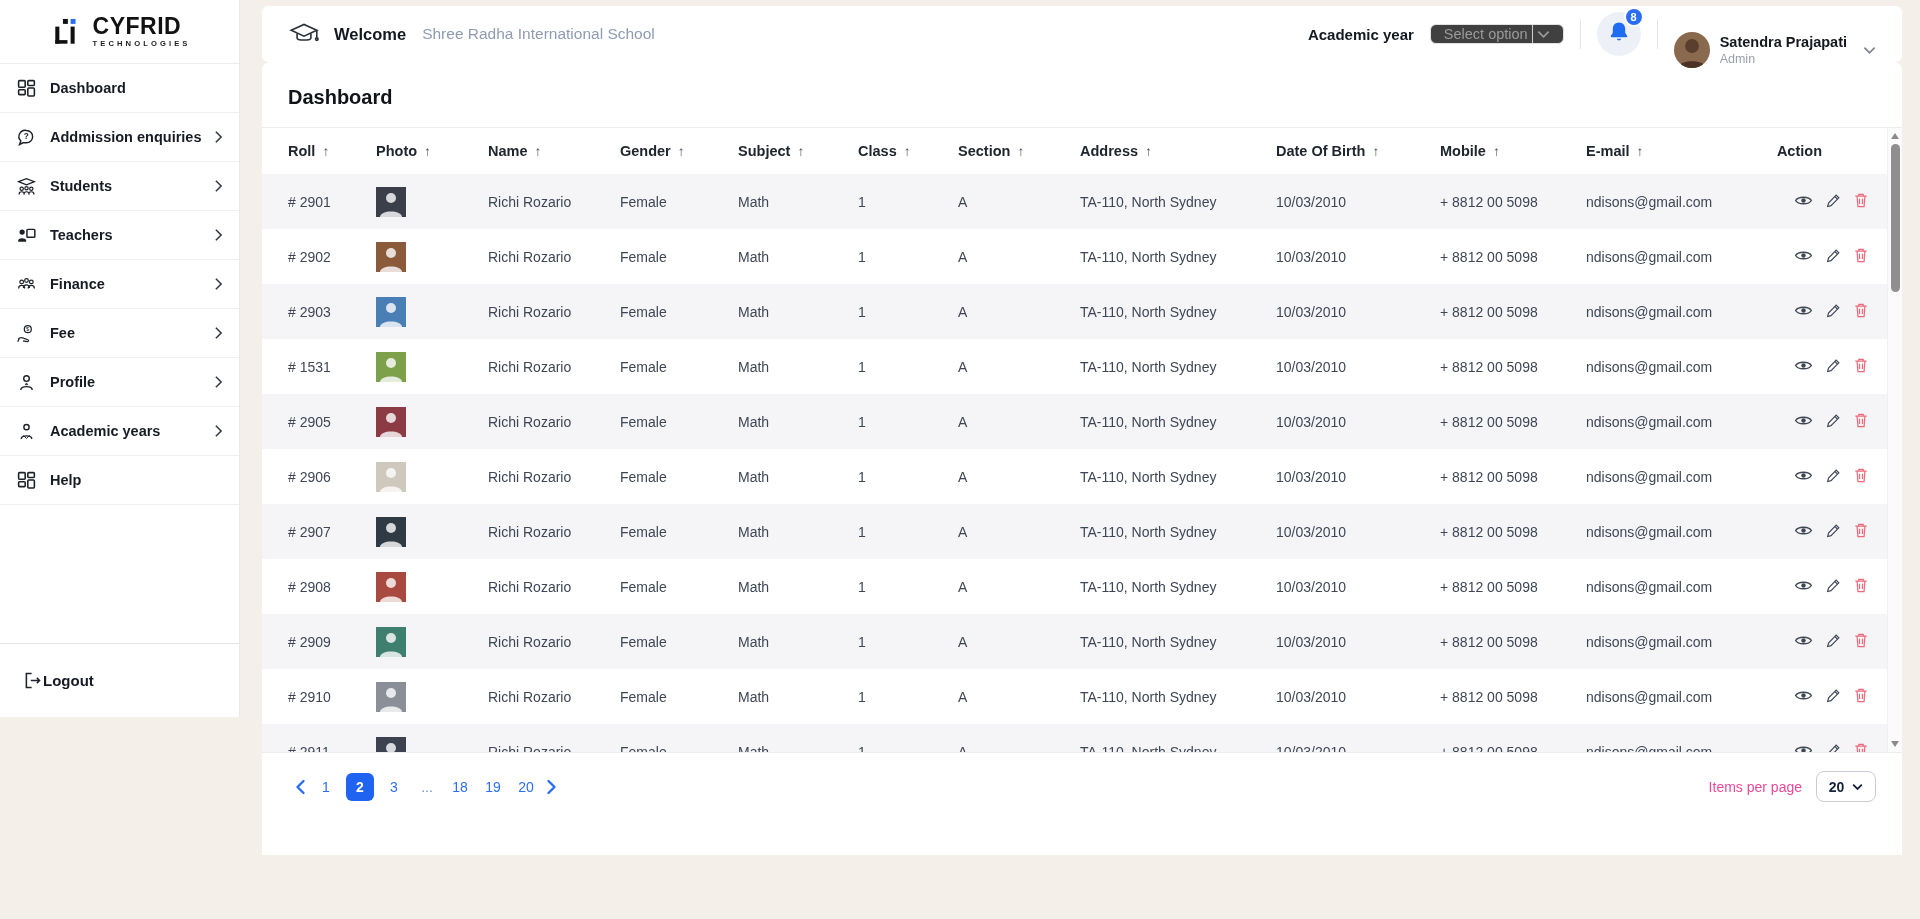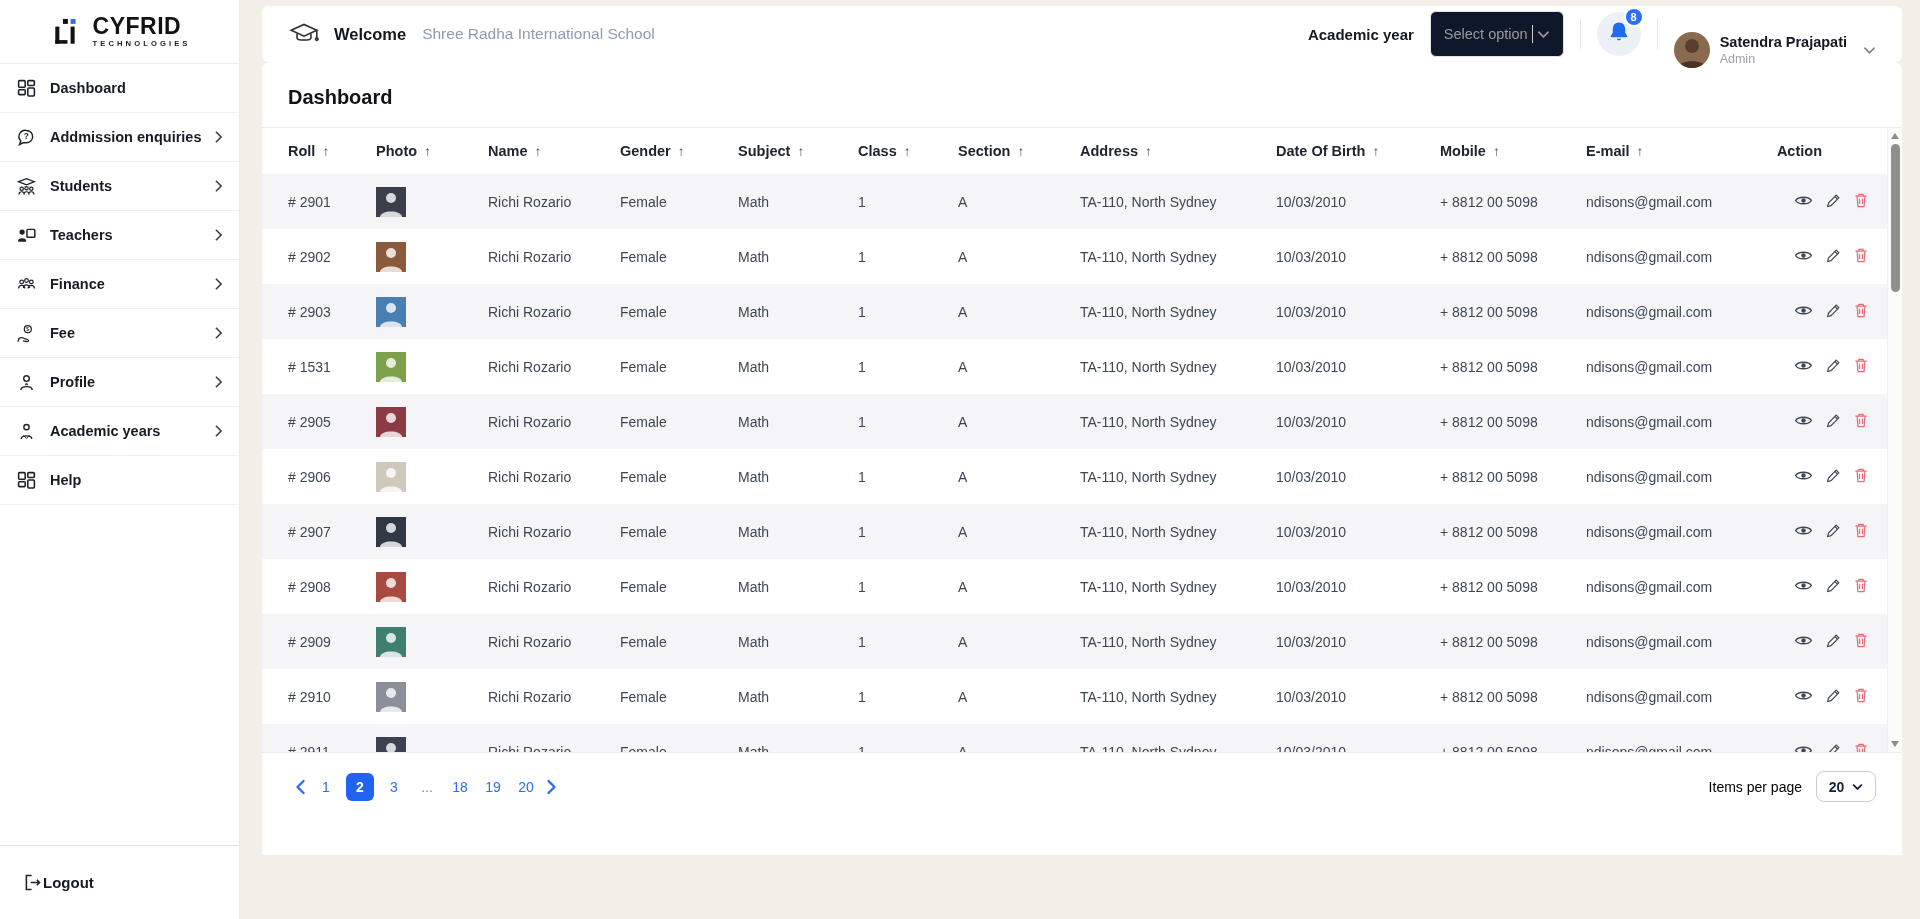--- a/index.html
+++ b/index.html
@@ -3,21 +3,21 @@
 <meta charset="utf-8">
 <style>
   * { box-sizing: border-box; margin: 0; padding: 0; }
   html,body { width:1920px; height:919px; overflow:hidden; }
   body {
     background: var(--page-bg, #f4efe8);
     font-family: "Liberation Sans", "DejaVu Sans", sans-serif;
     color:#1c212b;
   }
   
-  .sidebar { position:fixed; left:0; top:0; width:240px; height:919px; background:#fff;
+  .sidebar { position:fixed; left:0; top:0; width:240px; height:717px; background:#fff;
     border-right:1px solid #e9e9e9; display:flex; flex-direction:column; z-index:5; }
   .logo-wrap { height:64px; display:flex; align-items:center; justify-content:center; gap:8px;
     border-bottom:1px solid #ececec; flex:0 0 auto; }
   .logo-icon svg { width:36px; height:34px; display:block; }
   .logo-text { line-height:1; }
   .logo-brand { font-size:23px; font-weight:800; color:#121212; letter-spacing:.5px; }
   .logo-sub { display:block; font-size:7.6px; letter-spacing:3.1px; color:#1d1d1d; font-weight:600; margin-top:2px; }
   .menu { flex:0 0 auto; }
   .side-item { height:49px; display:flex; align-items:center; gap:13px; padding:0 16px;
     border-bottom:1px solid #f0f0f0; cursor:pointer; background:#fff; }
@@ -36,22 +36,22 @@
   .main { margin-left:240px; height:919px; }
   .topbar { margin:6px 18px 0 22px; height:56px; background:#fff; border-radius:6px;
     display:flex; align-items:center; padding:0 26px; }
   .welcome { display:flex; align-items:center; gap:14px; }
   .grad-icon { color:#2a2f38; display:flex; }
   .grad-icon svg { width:32px; height:28px; }
   .welcome-label { font-size:16.5px; font-weight:700; color:#14181f; }
   .school-name { font-size:15.5px; color: var(--school, #8e9bb3); margin-left:2px; }
   .top-right { margin-left:auto; display:flex; align-items:center; gap:16px; }
   .ay-label { font-size:15px; font-weight:700; color:#14181f; }
-  .ay-select { display:flex; align-items:center; gap:4px; background:#0f172a; border:1px solid #e2e2e2;
-    border-radius:6px; height:46px; padding:0 13px; color:#9b9b9b; font-size:14.5px; cursor:pointer; }
+  .ay-select { display:flex; align-items:center; gap:4px; background:#404040; border:1px solid #e2e2e2;
+    border-radius:6px; height:20px; padding:0 13px; color:#9b9b9b; font-size:14.5px; cursor:pointer; }
   .ay-div { width:1px; height:18px; background:#cfcfcf; }
   .ay-select .chev { display:flex; color:#9b9b9b; }
   .v-sep { width:1px; height:30px; background:#e6e6e6; }
   .bell-wrap { position:relative; width:44px; height:44px; border-radius:50%; background:#edf1f7;
     display:flex; align-items:center; justify-content:center; cursor:pointer; }
   .bell-wrap svg { width:24px; height:24px; color: var(--bell, #1f6bf2); }
   .badge { position:absolute; top:-5px; right:-3px; min-width:20px; height:20px; padding:0 4px;
     border-radius:50%; background: var(--accent, #2b6ef3); color:#fff; font-size:11px; font-weight:700;
     display:flex; align-items:center; justify-content:center; border:2px solid #fff; }
   .user { display:flex; align-items:center; gap:10px; cursor:pointer;margin-top:32px; }
@@ -103,21 +103,21 @@
   .pager { display:flex; align-items:center; margin:18px 26px 0; }
   .pages { display:flex; align-items:center; gap:7px; }
   .pg-chev { color: var(--accent, #2b6ef3); display:flex; align-items:center; padding:0 7px; cursor:pointer;
     background:none; border:none; }
   .pg-chev svg { width:11px; height:16px; }
   .pg { min-width:26px; height:27px; border-radius:6px; display:flex; align-items:center; justify-content:center;
     color: var(--accent, #2b6ef3); font-size:14px; cursor:pointer; padding:0 4px; }
   .pg.active { background: var(--active-pg, #1f63f0); color:#fff; font-weight:700; min-width:28px; height:28px; }
   .pg.dots { cursor:default; color:#6f8ed8; }
   .ipp { margin-left:auto; display:flex; align-items:center; gap:14px; }
-  .ipp-label { font-size:14px; color:#000000;margin-left:14px; }
+  .ipp-label { font-size:14px; color:#ec4899;margin-left:14px; }
   .ipp-select { width:60px; height:31px; background:#fff; border:1px solid #c9ccd4; border-radius:8px;
     display:flex; align-items:center; justify-content:center; gap:8px; font-size:14px; font-weight:600;
     color:#15203a; cursor:pointer; }
   .ipp-select .chev { display:flex; color:#15203a; }
   .ipp-select .chev svg { width:11px; height:8px; }
 </style>
 </head>
 <body>
 
 <aside class="sidebar">

